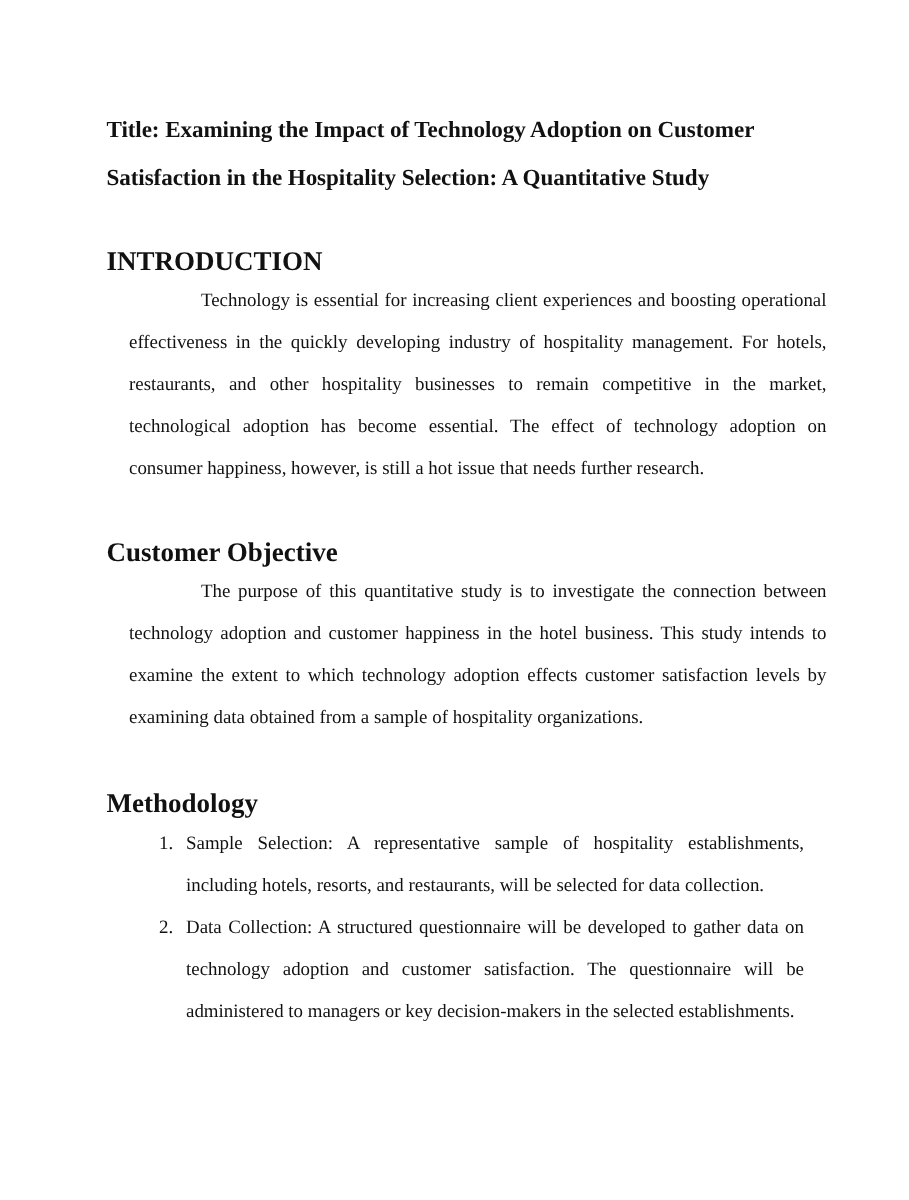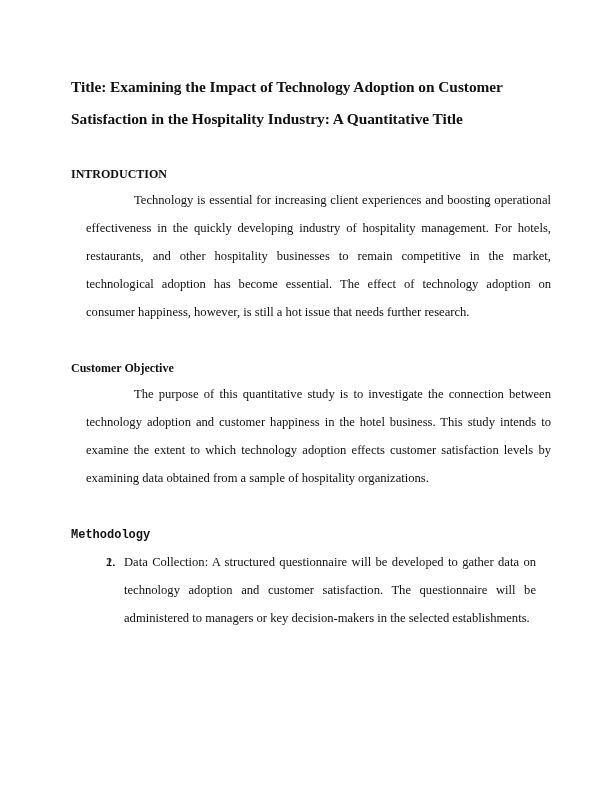--- a/index.html
+++ b/index.html
@@ -30,26 +30,26 @@
       font-size: 15.4px;
       line-height: 32px;
       margin: 0;
       letter-spacing: -0.05px;
     }
     .heading {
       position: absolute;
       left: 0;
       margin: 0;
       font-weight: bold;
-      font-size: 12px;
+      font-size: 18px;
       line-height: 16px;
     }
     .h-intro { top: 166px; }
     .h-objective { top: 360px; }
-    .h-method { top: 527px; font-family: Liberation Mono, monospace; }
+    .h-method { top: 527px; }
 
     .para {
       position: absolute;
       left: 15px;
       width: 465px;
       margin: 0;
       font-size: 12.6px;
       line-height: 28px;
       text-align: justify;
       text-indent: 48px;
@@ -77,32 +77,33 @@
       position: absolute;
       left: 0;
       top: 0;
     }
   </style>
 </head>
 <body>
 
 <div class="page">
 
-  <h1 class="title">Title: Examining the Impact of Technology Adoption on Customer Satisfaction in the Hospitality Industry: A Quantitative Title</h1>
+  <h1 class="title">Title: Examining the Impact of Technology Adoption on Customer Satisfaction in the Hospitality Selection: A Quantitative Study</h1>
 
   <h2 class="heading h-intro">INTRODUCTION</h2>
   <p class="para p-intro">Technology is essential for increasing client experiences and boosting operational effectiveness in the quickly developing industry of hospitality management. For hotels, restaurants, and other hospitality businesses to remain competitive in the market, technological adoption has become essential. The effect of technology adoption on consumer happiness, however, is still a hot issue that needs further research.</p>
 
   <h2 class="heading h-objective">Customer Objective</h2>
   <p class="para p-objective">The purpose of this quantitative study is to investigate the connection between technology adoption and customer happiness in the hotel business. This study intends to examine the extent to which technology adoption effects customer satisfaction levels by examining data obtained from a sample of hospitality organizations.</p>
 
   <h2 class="heading h-method">Methodology</h2>
   <ol class="list">
     <li class="list-item">
       <span class="list-num">1.</span>
+      <span>Sample Selection: A representative sample of hospitality establishments, including hotels, resorts, and restaurants, will be selected for data collection.</span>
     </li>
     <li class="list-item">
       <span class="list-num">2.</span>
       <span>Data Collection: A structured questionnaire will be developed to gather data on technology adoption and customer satisfaction. The questionnaire will be administered to managers or key decision-makers in the selected establishments.</span>
     </li>
   </ol>
 
 </div>
 
 </body></html>

